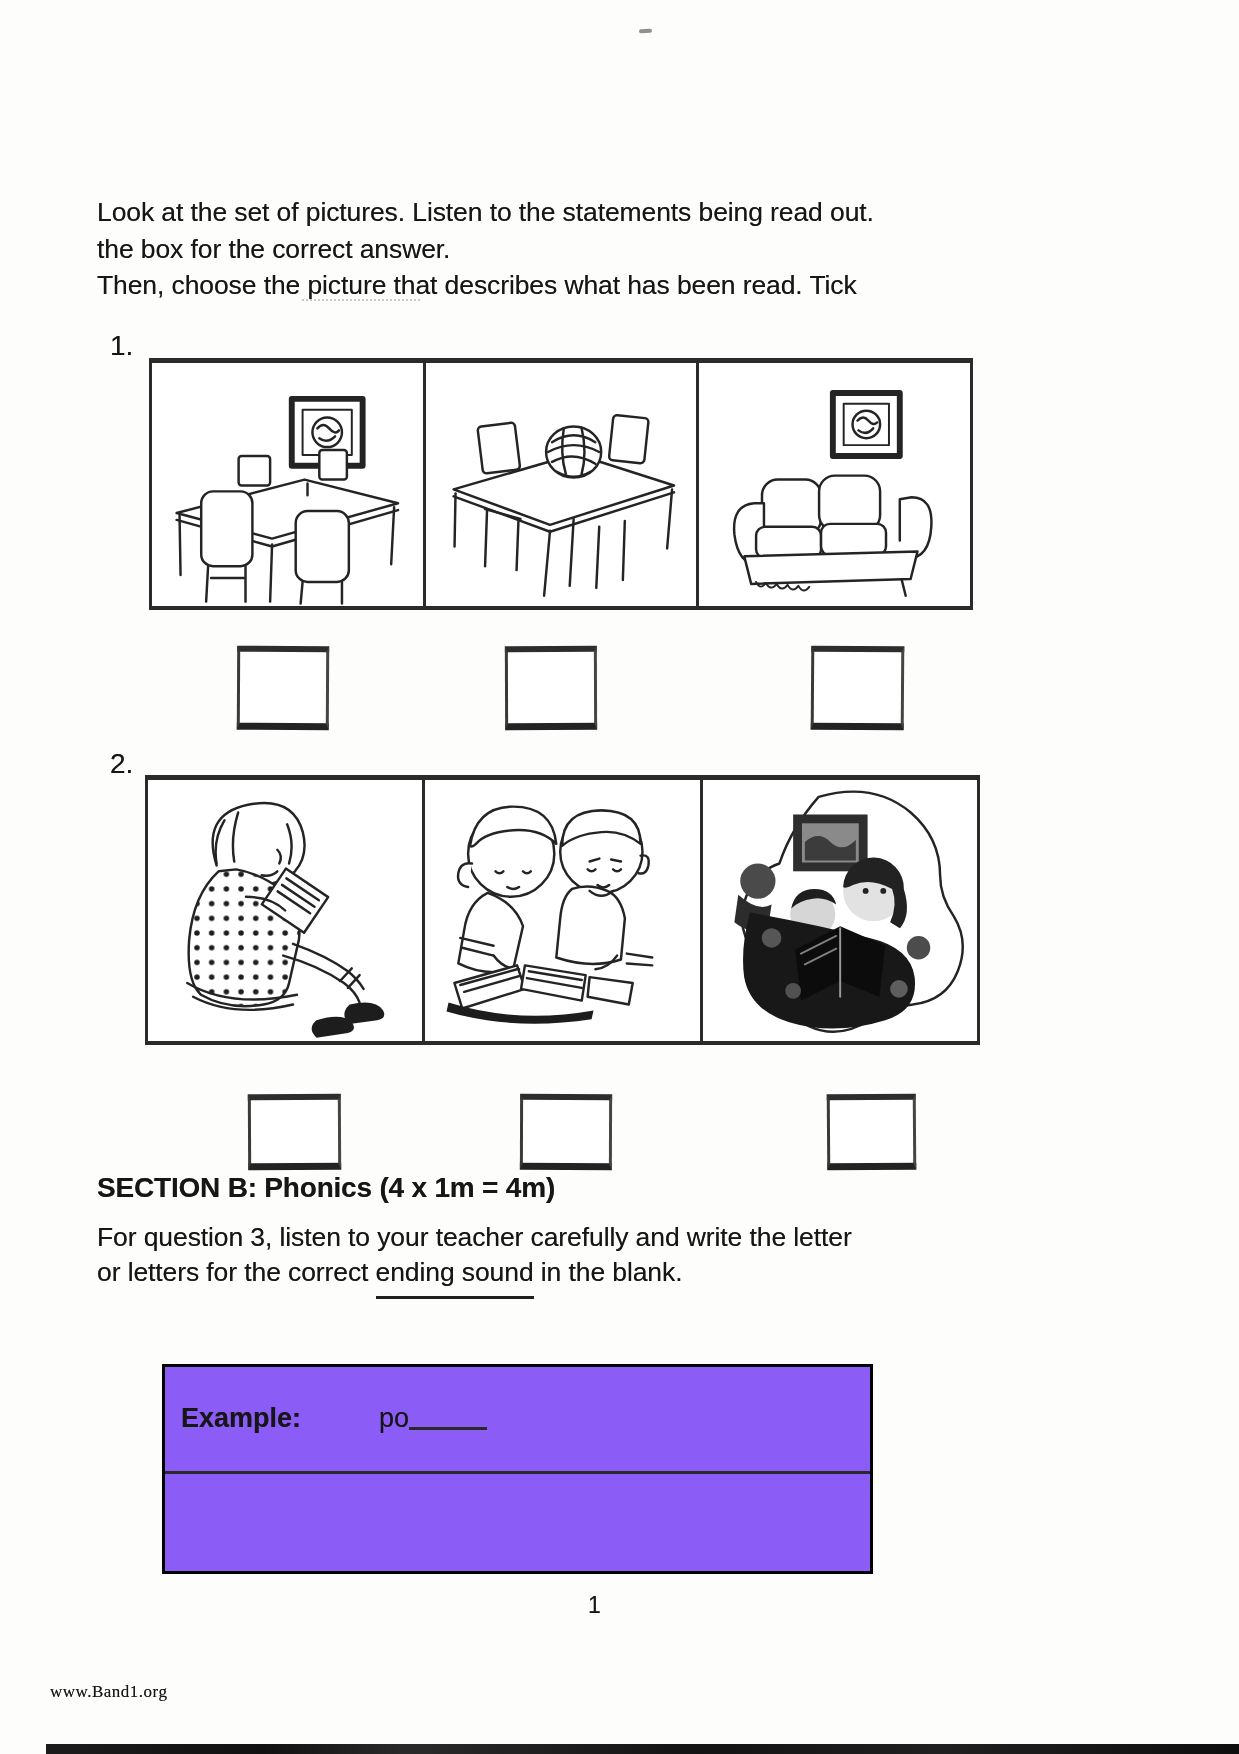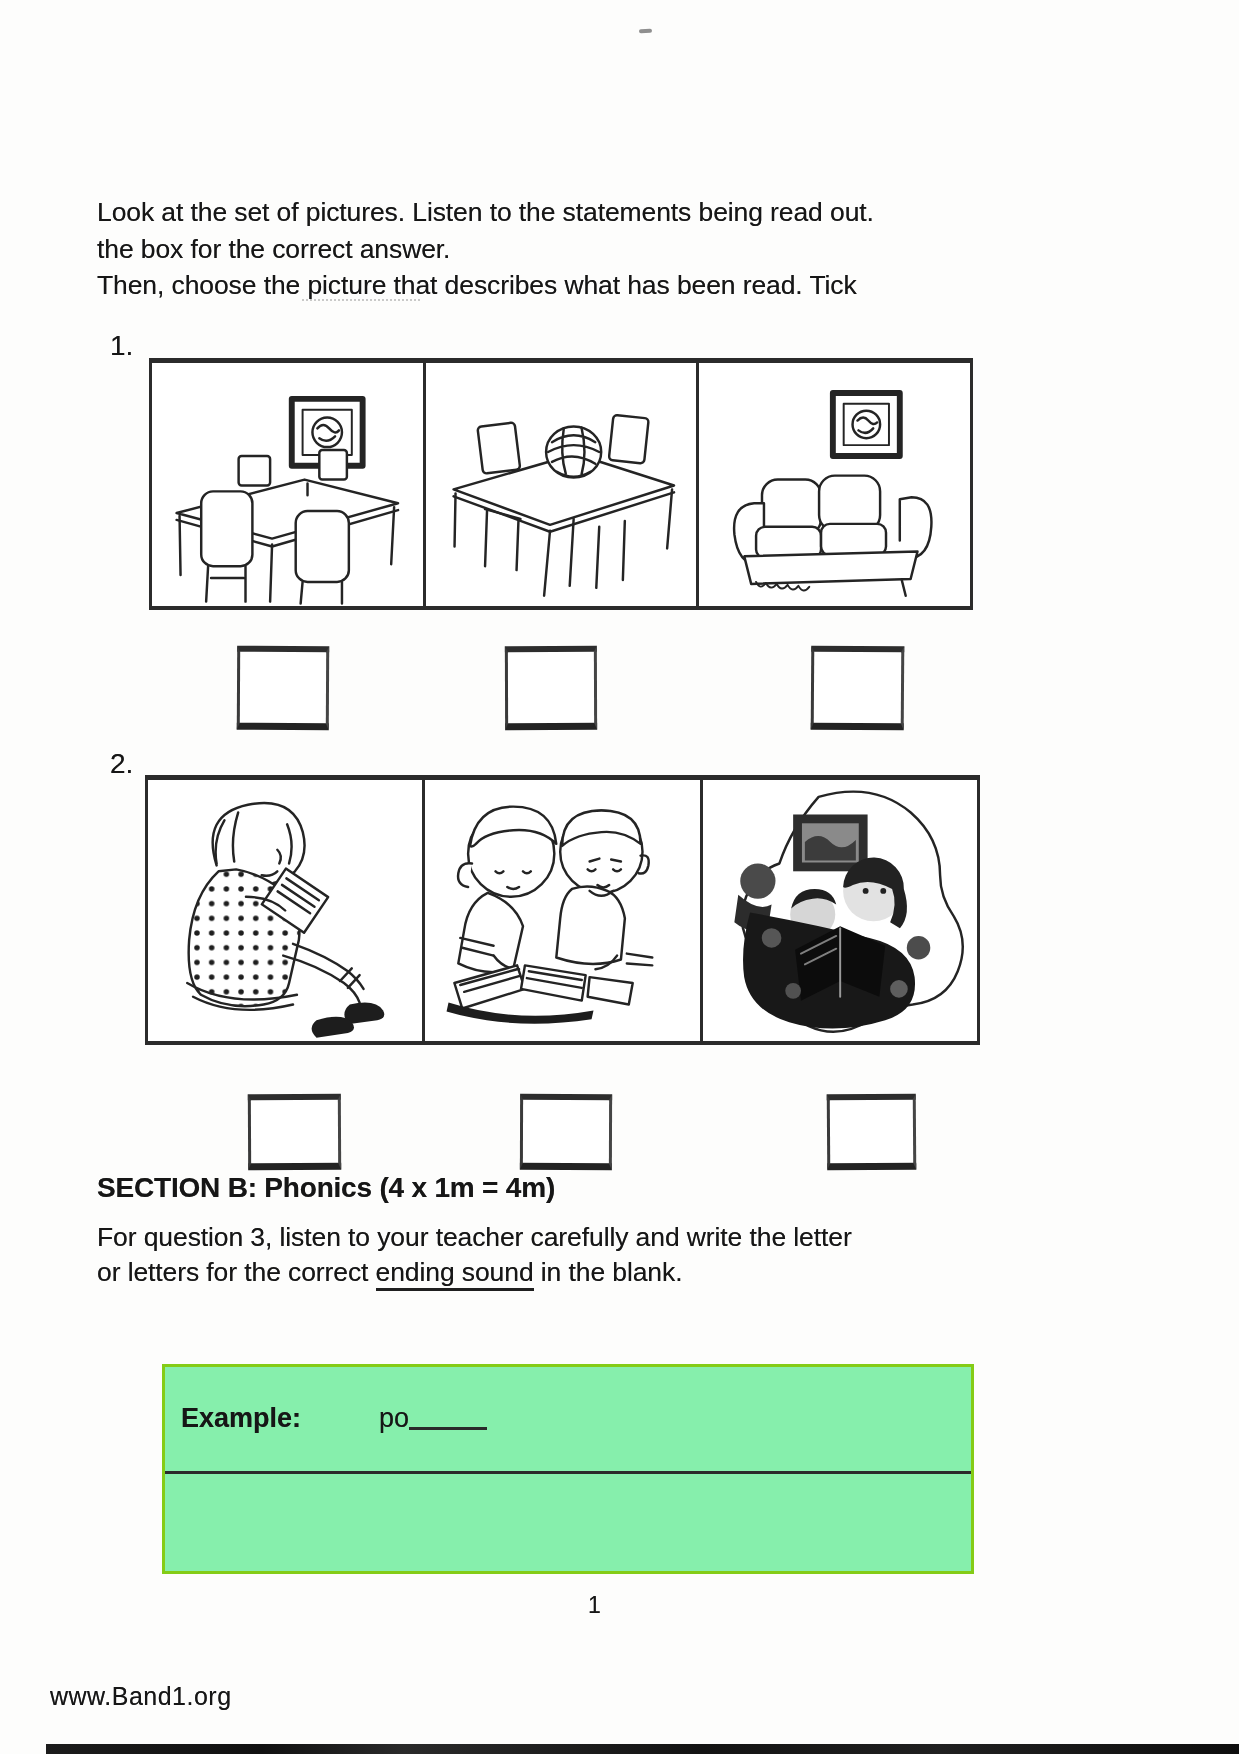--- a/index.html
+++ b/index.html
@@ -26,49 +26,49 @@
   }
   .pic-cell{ flex:1 1 0;position:relative;overflow:hidden; }
   .pic-cell + .pic-cell{ border-left:3px solid #2b2b2b; }
   .pic-cell svg{ width:100%;height:100%;display:block; }
   .tick-box{
     position:absolute;background:#fff;box-sizing:border-box;
     border-left:3px solid #3a3a3a;border-right:3px solid #454545;
     border-top:6px solid #2d2d2d;border-bottom:7px solid #232323;
   }
   .example-box{
-    position:absolute;left:162px;top:1364px;width:812px;height:210px;
-    border:3px solid #84cc16;box-sizing:border-box;background:#86efac;
+    position:absolute;left:162px;top:1364px;width:711px;height:210px;
+    border:3px solid #000000;box-sizing:border-box;background:#8b5cf6;
   }
   .ex-row{ position:relative;height:103px;font-size:27px;white-space:nowrap; }
   .ex-row.first{ border-bottom:3px solid #2a2a2a;height:104px; }
   .ex-inner{ position:absolute;left:16px;top:36px; }
   .ex-label{ font-weight:bold; }
   .gap-a{ display:inline-block;width:78px; }
   .gap-b{ display:inline-block;width:56px; }
   .blank{
     display:inline-block;height:14px;border-bottom:3px solid #2a2a2a;
     transform:translateY(3px);
   }
   .blank.b1{ width:78px; }
   .blank.b2{ width:82px;transform:translateY(7px);border-bottom-width:4px; }
   .page-number{ font-size:23px; }
-  .footer-site{ font-family:Liberation Sans, sans-serif;font-size:25px;letter-spacing:.5px; }
+  .footer-site{ font-family:Liberation Serif, serif;font-size:17px;letter-spacing:.5px; }
   .footer-bar{
     position:absolute;left:46px;top:1744px;width:1193px;height:10px;
     background:linear-gradient(90deg,#1c1c1c 0%,#111 18%,#2a2a2a 30%,#131313 55%,#202020 75%,#0e0e0e 100%);
   }
   .top-mark{
     position:absolute;left:639px;top:29px;width:13px;height:4px;
     background:#8f8f8f;transform:rotate(-3deg);border-radius:2px;
   }
   .scan-dots{
     position:absolute;border-bottom:2px dotted #9f9f9f;opacity:.55;height:2px;
   }
-  .underl{ border-bottom:3px solid #1f1f1f;padding-bottom:1px; }
+  .underl{ border-bottom:3px solid #1f1f1f;padding-bottom:9px; }
 </style>
 </head>
 <body>
 
 <div class="page">
 
   <div class="top-mark"></div>
 
 
   <div class="abs para ink" style="left:97px;top:182px;margin-top:12px;">

